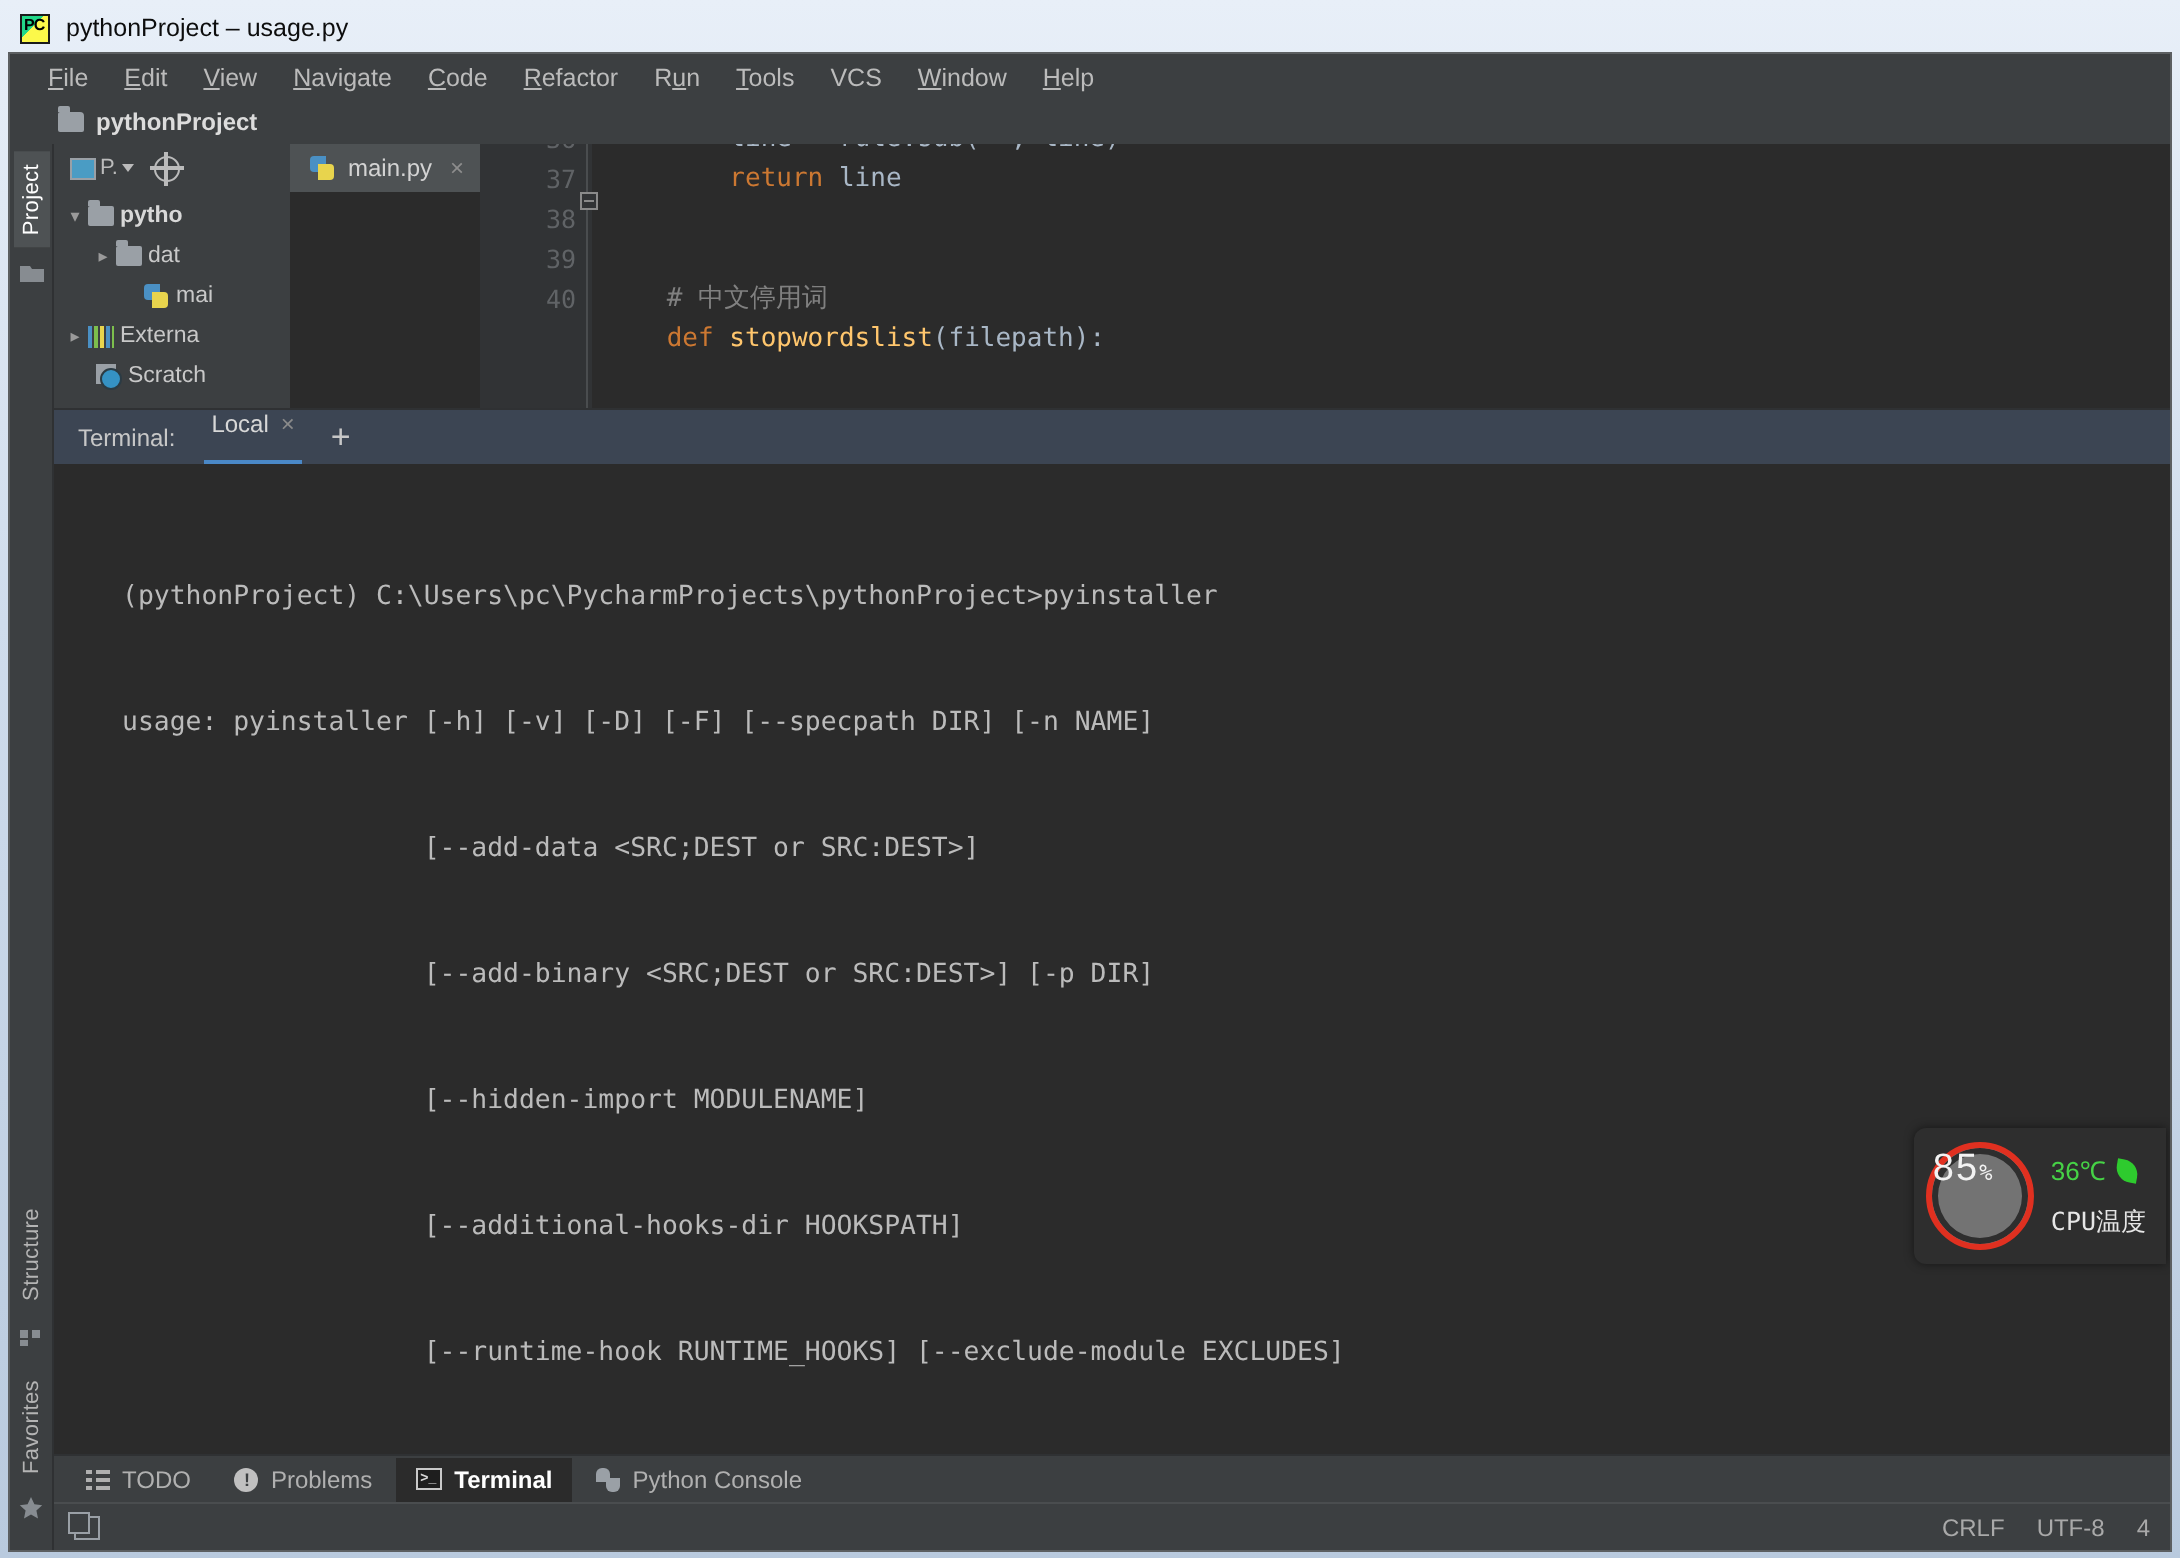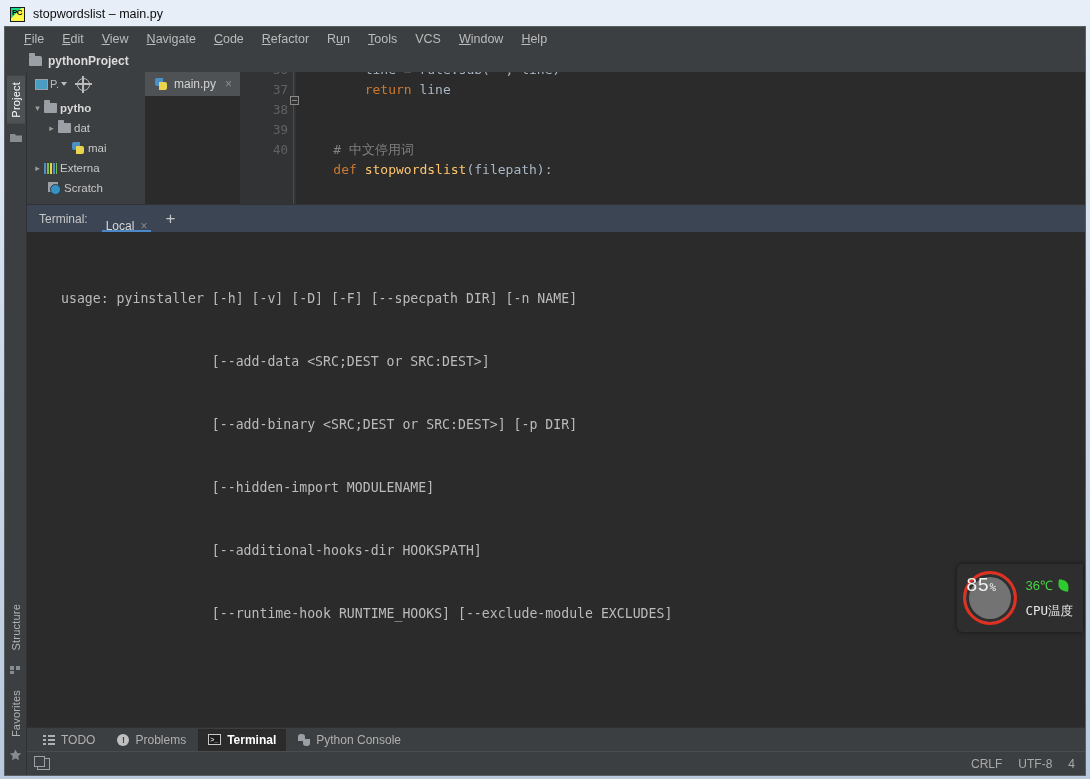--- a/index.html
+++ b/index.html
@@ -196,21 +196,21 @@
   .term-panel { flex: 1 1 auto; display: flex; flex-direction: column; min-height: 0; }
   .term-header {
     height: 28px; flex: 0 0 28px;
     background: #3c4553;
     display: flex; align-items: center; gap: 14px;
     padding-left: 12px;
     border-top: 1px solid #2f3133;
   }
   .term-label { font-size: 12px; color: #c7c7c7; }
   .term-tab {
-    font-size: 12px; color: #d7d7d7; display:flex; align-items:flex-end; gap:6px;
+    font-size: 12px; color: #d7d7d7; display:flex; align-items:flex-start; gap:6px;
     height: 28px; padding: 0 4px; position: relative; cursor: default;
   }
   .term-tab.active::after {
     content:""; position:absolute; left:0; right:0; bottom:0; height:3px; background:#4a88c7;
   }
   .term-tab .x { color: #8a8a8a; font-size: 12px;}
   .plus { color: #c7c7c7; font-size: 17px; line-height: 1; cursor: default;}
 
   .term-body {
     flex: 1 1 auto; background: #2b2b2b; overflow: hidden; position: relative;
@@ -284,21 +284,21 @@
   .sb-right { margin-left: auto; display: flex; align-items: center; gap: 16px; }
   .sb-item { font-size: 12px; color: #a9a9a9; cursor: default; }
 </style>
 </head>
 <body>
 
 <div id="app">
 
   <div class="titlebar">
     <span class="pc-icon"></span>
-    <span class="title-text">stopwordslist – main.py</span>
+    <span class="title-text">pythonProject – usage.py</span>
   </div>
 
   <div class="ide">
 
     <div class="menubar">
       <div class="menu-item"><span class="mn">F</span><span>ile</span></div>
       <div class="menu-item"><span class="mn">E</span>dit</div>
       <div class="menu-item"><span class="mn">V</span>iew</div>
       <div class="menu-item"><span class="mn">N</span>avigate</div>
       <div class="menu-item"><span class="mn">C</span>ode</div>
@@ -419,20 +419,21 @@
           <div class="term-header">
             <span class="term-label">Terminal:</span>
             <div class="term-tab active">
               <span>Local</span>
               <span class="x">×</span>
             </div>
             <span class="plus">+</span>
           </div>
 
           <div class="term-body">
+            <div class="term-line">(pythonProject) C:\Users\pc\PycharmProjects\pythonProject&gt;pyinstaller</div>
             <div class="term-line">usage: pyinstaller [-h] [-v] [-D] [-F] [--specpath DIR] [-n NAME]</div>
             <div class="term-line">                   [--add-data &lt;SRC;DEST or SRC:DEST&gt;]</div>
             <div class="term-line">                   [--add-binary &lt;SRC;DEST or SRC:DEST&gt;] [-p DIR]</div>
             <div class="term-line">                   [--hidden-import MODULENAME]</div>
             <div class="term-line">                   [--additional-hooks-dir HOOKSPATH]</div>
             <div class="term-line">                   [--runtime-hook RUNTIME_HOOKS] [--exclude-module EXCLUDES]</div>
             
             
             
             

